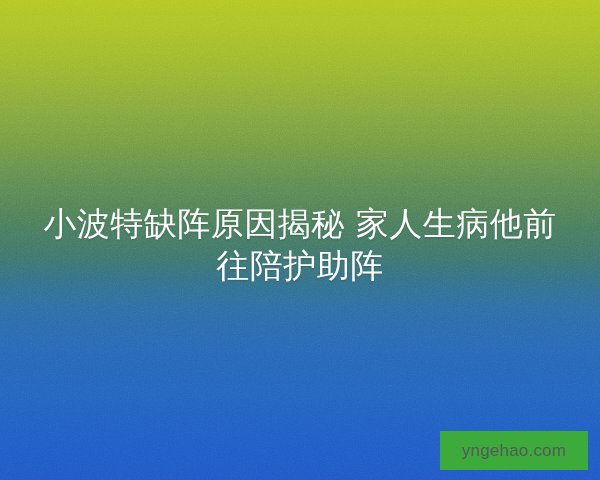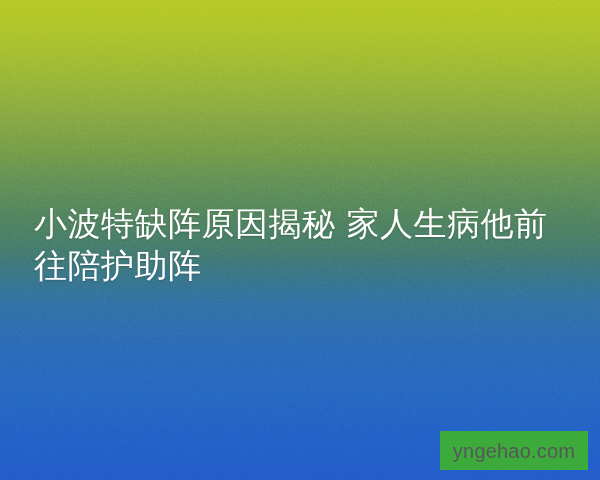--- a/index.html
+++ b/index.html
@@ -54,21 +54,21 @@
     mix-blend-mode: soft-light;
   }
 
   #title-block {
     position: absolute;
     left: 0;
     right: 0;
     top: 203px;
     padding: 0 34px;
     box-sizing: border-box;
-    text-align: left;
+    text-align: center;
     color: #ffffff;
     font-size: 33px;
     line-height: 42px;
     letter-spacing: 0.5px;
     font-weight: 400;
     text-shadow: 0 1px 2px rgba(0,0,0,.18);
     font-family: "DejaVu Sans", "Liberation Sans", sans-serif;
     white-space: pre-line;
   }
 
@@ -78,21 +78,21 @@
     top: 431px;
     width: 148px;
     height: 39px;
     background: #3cab3c;
     display: flex;
     align-items: center;
     justify-content: center;
   }
   #watermark-text {
     color: #575757;
-    font-size: 20px;
+    font-size: 17px;
     line-height: 1;
     letter-spacing: .2px;
     font-family: "Liberation Sans", "DejaVu Sans", sans-serif;
   }
 </style>
 </head>
 <body>
 
 <div id="poster">
 

